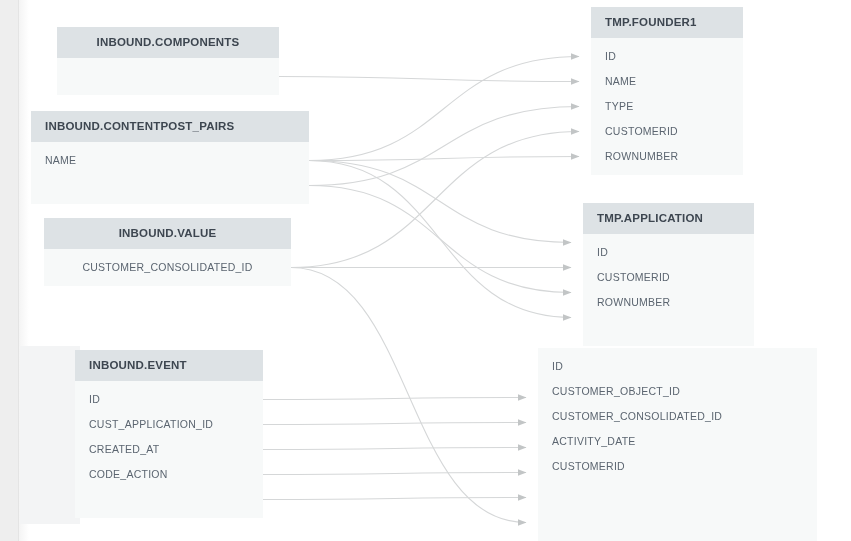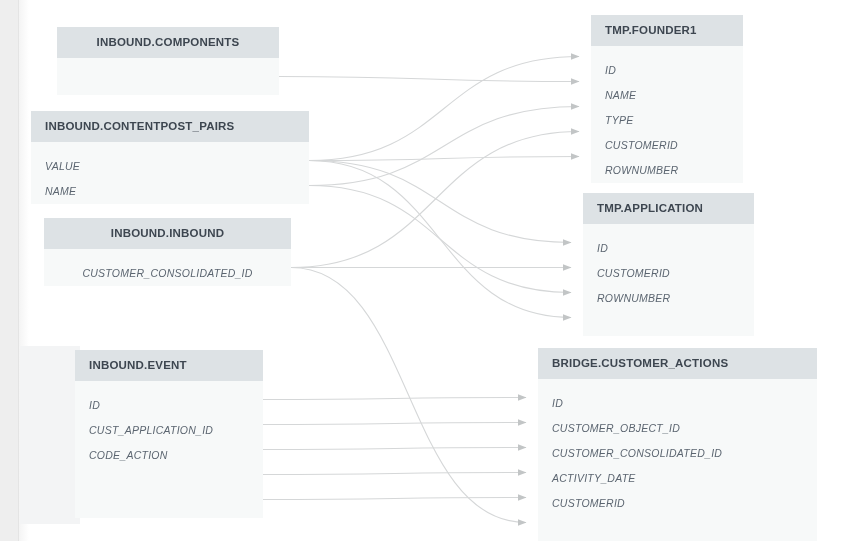--- a/index.html
+++ b/index.html
@@ -48,21 +48,21 @@
     font-weight:bold;
     font-size:11.5px;
     letter-spacing:.2px;
     height:31px;
     line-height:31px;
     padding-left:14px;
     white-space:nowrap;
     box-sizing:border-box;
   }
   .tbl-header.center{ text-align:center; padding-left:0; }
-  .tbl-body{ padding-top:12px;font-style:italic; }
+  .tbl-body{ padding-top:6px; }
   .tbl-row{
     height:25px;
     line-height:25px;
     font-size:10.5px;
     color:#5b6570;
     letter-spacing:.25px;
     padding-left:14px;
     white-space:nowrap;
   }
   .tbl-row.center{ text-align:center; padding-left:0; }
@@ -101,58 +101,57 @@
       </g>
   </svg>
 
   <div id="tables-layer">
       <div class="table-box" style="left: 57px; top: 27px; width: 222px; height: 68px;">
         <div class="tbl-header center">INBOUND.COMPONENTS</div>
       </div>
       <div class="table-box" style="left: 31px; top: 111px; width: 278px; height: 93px;">
         <div class="tbl-header">INBOUND.CONTENTPOST_PAIRS</div>
         <div class="tbl-body">
-          <div class="tbl-row">VALUE</div>
           <div class="tbl-row">NAME</div>
         </div>
       </div>
       <div class="table-box" style="left: 44px; top: 218px; width: 247px; height: 68px;">
-        <div class="tbl-header center">INBOUND.INBOUND</div>
+        <div class="tbl-header center">INBOUND.VALUE</div>
         <div class="tbl-body">
           <div class="tbl-row center">CUSTOMER_CONSOLIDATED_ID</div>
         </div>
       </div>
       <div class="table-box" style="left: 75px; top: 350px; width: 188px; height: 168px;">
         <div class="tbl-header">INBOUND.EVENT</div>
         <div class="tbl-body">
           <div class="tbl-row">ID</div>
           <div class="tbl-row">CUST_APPLICATION_ID</div>
+          <div class="tbl-row">CREATED_AT</div>
           <div class="tbl-row">CODE_ACTION</div>
         </div>
       </div>
-      <div class="table-box" style="left: 591px; top: 15px; width: 152px; height: 168px;">
+      <div class="table-box" style="left: 591px; top: 7px; width: 152px; height: 168px;">
         <div class="tbl-header">TMP.FOUNDER1</div>
         <div class="tbl-body">
           <div class="tbl-row">ID</div>
           <div class="tbl-row">NAME</div>
           <div class="tbl-row">TYPE</div>
           <div class="tbl-row">CUSTOMERID</div>
           <div class="tbl-row">ROWNUMBER</div>
         </div>
       </div>
-      <div class="table-box" style="left: 583px; top: 193px; width: 171px; height: 143px;">
+      <div class="table-box" style="left: 583px; top: 203px; width: 171px; height: 143px;">
         <div class="tbl-header">TMP.APPLICATION</div>
         <div class="tbl-body">
           <div class="tbl-row">ID</div>
           <div class="tbl-row">CUSTOMERID</div>
           <div class="tbl-row">ROWNUMBER</div>
         </div>
       </div>
       <div class="table-box" style="left: 538px; top: 348px; width: 279px; height: 193px;">
-        <div class="tbl-header">BRIDGE.CUSTOMER_ACTIONS</div>
         <div class="tbl-body">
           <div class="tbl-row">ID</div>
           <div class="tbl-row">CUSTOMER_OBJECT_ID</div>
           <div class="tbl-row">CUSTOMER_CONSOLIDATED_ID</div>
           <div class="tbl-row">ACTIVITY_DATE</div>
           <div class="tbl-row">CUSTOMERID</div>
         </div>
       </div>
     </div>
 

